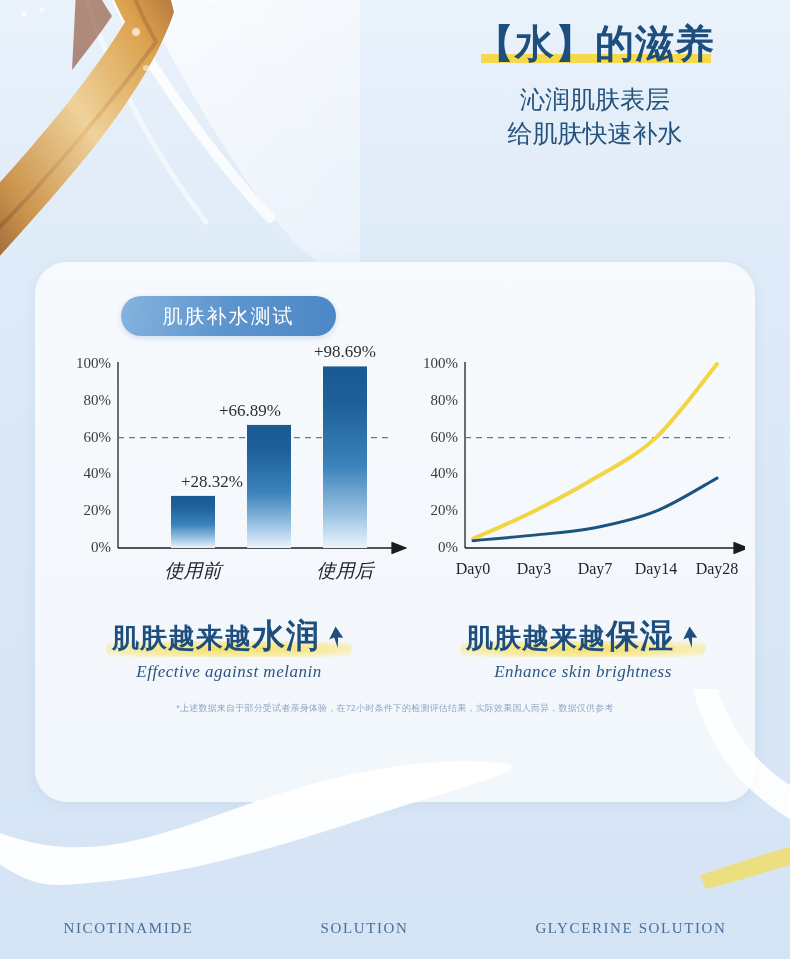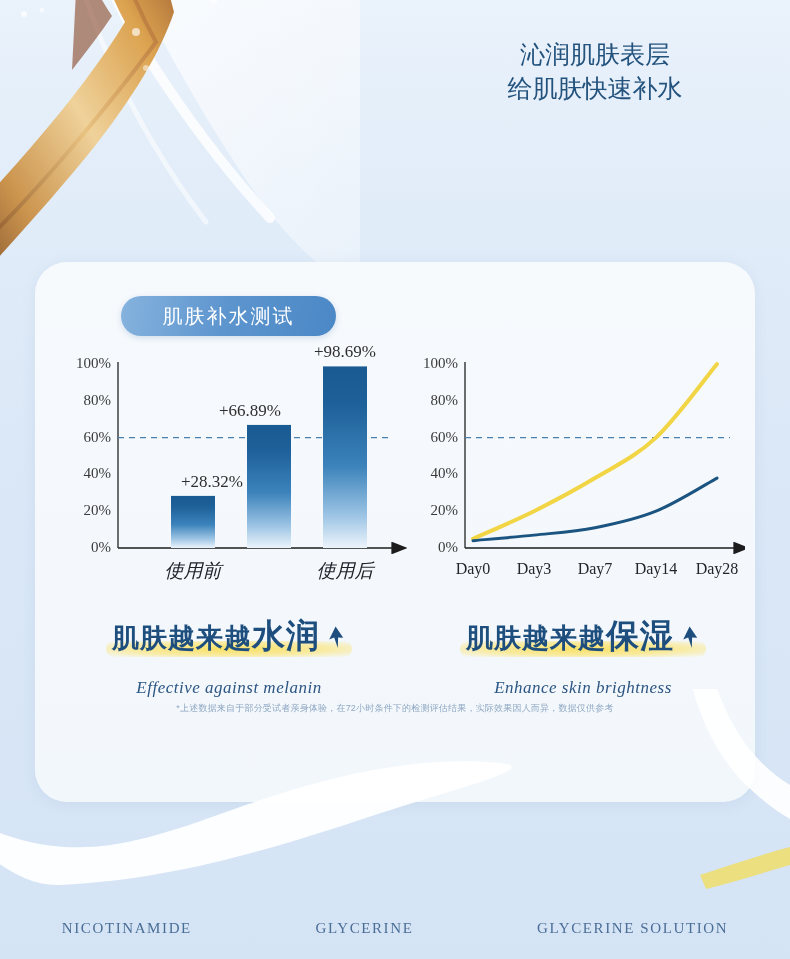--- a/index.html
+++ b/index.html
@@ -81,21 +81,21 @@
     z-index:0;
   }
   .hl-text{
     position:relative;z-index:1;white-space:nowrap;
     font-family:"Liberation Sans", sans-serif;font-weight:bold;
     color:#1d4e7d;font-size:27px;letter-spacing:1px;
   }
   .hl-text .big{font-size:33px;}
   .arrow-up{position:relative;z-index:1;display:inline-block;margin-left:6px;vertical-align:-2px;}
   .result-en{
-    margin-top:19px;
+    margin-top:3px;
     font-family:"Liberation Serif", serif;font-style:italic;
     font-size:17px;color:#2b5582;letter-spacing:.5px;
   }
   .footnote{
     position:absolute;top:440px;left:0;width:720px;text-align:center;
     font-family:"Liberation Sans", sans-serif;
     font-size:9px;color:#8fa7c2;letter-spacing:.2px;
   }
   
   .wave{position:absolute;left:0;bottom:70px;width:790px;height:200px;pointer-events:none;}
@@ -140,20 +140,24 @@
     <path d="M152 -20 C162 22 176 56 196 92 C168 130 134 172 96 216 C68 248 38 280 8 308" stroke="url(#amber2)" stroke-width="4" fill="none" opacity=".8"></path>
     <path d="M118 2 C128 26 140 48 152 66 C140 84 126 102 112 120" fill="#7d3512" opacity=".55"></path>
     <circle cx="64" cy="64" r="3" fill="#ffffff" opacity=".7"></circle>
     <circle cx="82" cy="60" r="2.5" fill="#ffffff" opacity=".6"></circle>
     <circle cx="176" cy="82" r="4" fill="#ffffff" opacity=".65"></circle>
     <circle cx="186" cy="118" r="3" fill="#ffffff" opacity=".5"></circle>
     <circle cx="254" cy="50" r="3.5" fill="#ffffff" opacity=".5"></circle>
   </svg>
 
   <div class="header">
+    <div class="title-row">
+      <span class="title-underline"></span>
+      <div class="main-title">【水】的滋养</div>
+    </div>
     <div class="sub-title">
       <div>沁润肌肤表层</div>
       <div>给肌肤快速补水</div>
     </div>
   </div>
 
   <div class="card">
 
     <div class="pill pill-left">肌肤补水测试</div>
 
@@ -262,17 +266,17 @@
   <svg class="wave" viewBox="0 0 790 200">
     <path d="M-10 140 C80 178 150 150 240 118 C330 86 420 66 500 74 C540 78 470 96 400 118
              C300 150 190 190 60 196 C30 197 6 180 -10 168 Z" fill="#ffffff" opacity=".95"></path>
     <path d="M690 -10 C700 30 716 64 742 92 C760 110 776 122 790 130 L790 96 C770 84 752 66 738 44
              C726 24 718 4 714 -10 Z" fill="#ffffff" opacity=".9"></path>
     <path d="M700 186 C730 176 760 166 790 158 L790 176 C762 184 732 194 706 200 Z" fill="#f0de6a" opacity=".85"></path>
   </svg>
 
   <div class="ingredients">
     <div class="ingredient">NICOTINAMIDE</div>
-    <div class="ingredient">GLYCERINE</div>
+    <div class="ingredient">SOLUTION</div>
     <div class="ingredient">GLYCERINE SOLUTION</div>
   </div>
 
 </div>
 
 </body></html>

